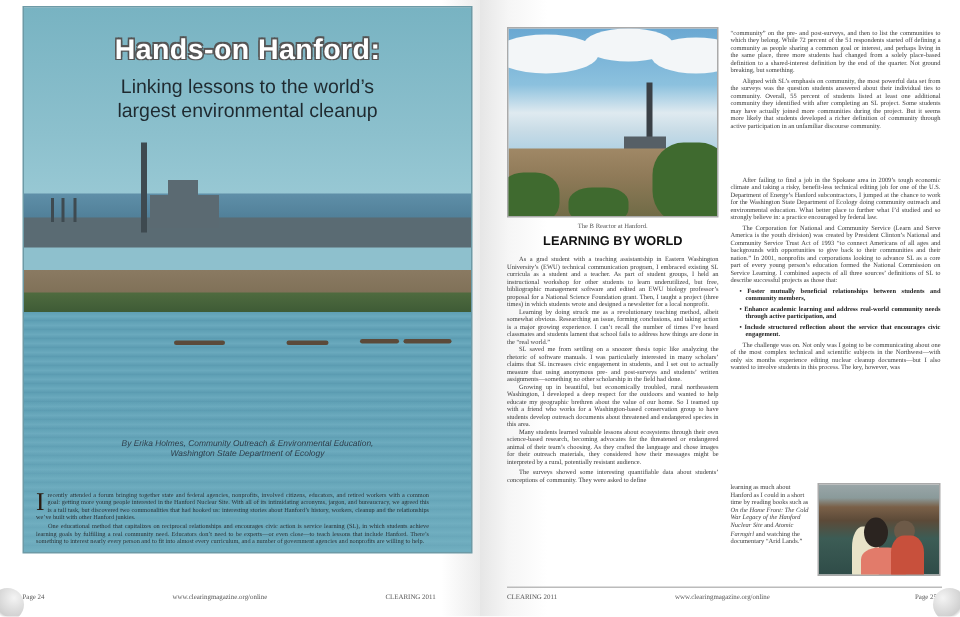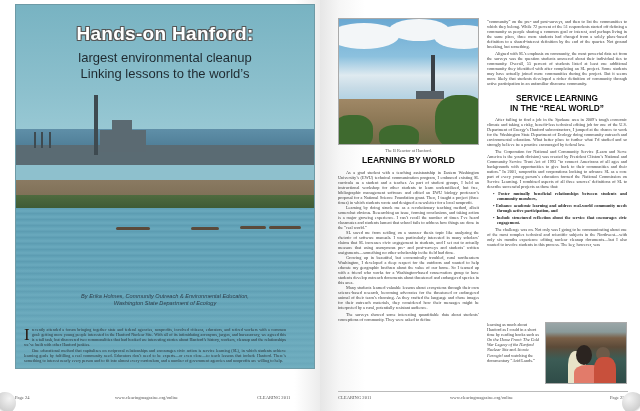--- a/index.html
+++ b/index.html
@@ -129,22 +129,22 @@
       <div class="hero-brush"></div>
       <div class="hero-water"></div>
       <div class="hero-water-fade"></div>
       <div class="bird" style="left:100px;top:222px;width:34px;"></div>
       <div class="bird" style="left:175px;top:222px;width:28px;"></div>
       <div class="bird" style="left:224px;top:221px;width:26px;"></div>
       <div class="bird" style="left:253px;top:221px;width:32px;"></div>
 
       <div class="hero-title">Hands-on Hanford:</div>
       <div class="hero-subtitle">
+        <div>Linking lessons to the world’s</div>
         <div>largest environmental cleanup</div>
-        <div>Linking lessons to the world’s</div>
       </div>
       <div class="byline">
         <div>By Erika Holmes, Community Outreach &amp; Environmental Education,</div>
         <div>Washington State Department of Ecology</div>
       </div>
     </div>
 
     <div class="intro">
       <p><span class="dropcap">I</span><span>recently attended a forum bringing together state and federal agencies, nonprofits, involved citizens, educators, and retired workers with a common goal: getting more young people interested in the Hanford Nuclear Site. With all of its intimidating acronyms, jargon, and bureaucracy, we agreed this is a tall task, but discovered two commonalities that had hooked us: interesting stories about Hanford’s history, workers, cleanup and the relationships we’ve built with other Hanford junkies.</span></p>
       <p>One educational method that capitalizes on reciprocal relationships and encourages civic action is service learning (SL), in which students achieve learning goals by fulfilling a real community need. Educators don’t need to be experts—or even close—to teach lessons that include Hanford. There’s something to interest nearly every person and to fit into almost every curriculum, and a number of government agencies and nonprofits are willing to help.</p>
@@ -179,24 +179,20 @@
     <p>Growing up in beautiful, but economically troubled, rural northeastern Washington, I developed a deep respect for the outdoors and wanted to help educate my geographic brethren about the value of our home. So I teamed up with a friend who works for a Washington-based conservation group to have students develop outreach documents about threatened and endangered species in this area.</p>
     <p>Many students learned valuable lessons about ecosystems through their own science-based research, becoming advocates for the threatened or endangered animal of their team’s choosing. As they crafted the language and chose images for their outreach materials, they considered how their messages might be interpreted by a rural, potentially resistant audience.</p>
     <p style="margin-top:2px;">The surveys showed some interesting quantifiable data about students’ conceptions of community. They were asked to define</p>
   </div>
 
   <div class="col col-right-top">
     <p style="text-indent:0;">“community” on the pre- and post-surveys, and then to list the communities to which they belong. While 72 percent of the 51 respondents started off defining a community as people sharing a common goal or interest, and perhaps living in the same place, three more students had changed from a solely place-based definition to a shared-interest definition by the end of the quarter. Not ground breaking, but something.</p>
     <p>Aligned with SL’s emphasis on community, the most powerful data set from the surveys was the question students answered about their individual ties to community. Overall, 55 percent of students listed at least one additional community they identified with after completing an SL project. Some students may have actually joined more communities during the project. But it seems more likely that students developed a richer definition of community through active participation in an unfamiliar discourse community.</p>
   </div>
 
-  <div class="h-section h-service">
-    <div>SERVICE LEARNING</div>
-    <div>IN THE “REAL WORLD”</div>
-  </div>
 
   <div class="col col-right-bottom">
     <p>After failing to find a job in the Spokane area in 2009’s tough economic climate and taking a risky, benefit-less technical editing job for one of the U.S. Department of Energy’s Hanford subcontractors, I jumped at the chance to work for the Washington State Department of Ecology doing community outreach and environmental education. What better place to further what I’d studied and so strongly believe in: a practice encouraged by federal law.</p>
     <p>The Corporation for National and Community Service (Learn and Serve America is the youth division) was created by President Clinton’s National and Community Service Trust Act of 1993 “to connect Americans of all ages and backgrounds with opportunities to give back to their communities and their nation.” In 2001, nonprofits and corporations looking to advance SL as a core part of every young person’s education formed the National Commission on Service Learning. I combined aspects of all three sources’ definitions of SL to describe successful projects as those that:</p>
     <ul>
       <li>• <span>Foster mutually beneficial relationships between students and community members,</span></li>
       <li>• <span>Enhance academic learning and address real-world community needs through active participation, and</span></li>
       <li>• <span>Include structured reflection about the service that encourages civic engagement.</span></li>
     </ul>
     <p>The challenge was on. Not only was I going to be communicating about one of the most complex technical and scientific subjects in the Northwest—with only six months experience editing nuclear cleanup documents—but I also wanted to involve students in this process. The key, however, was</p>

